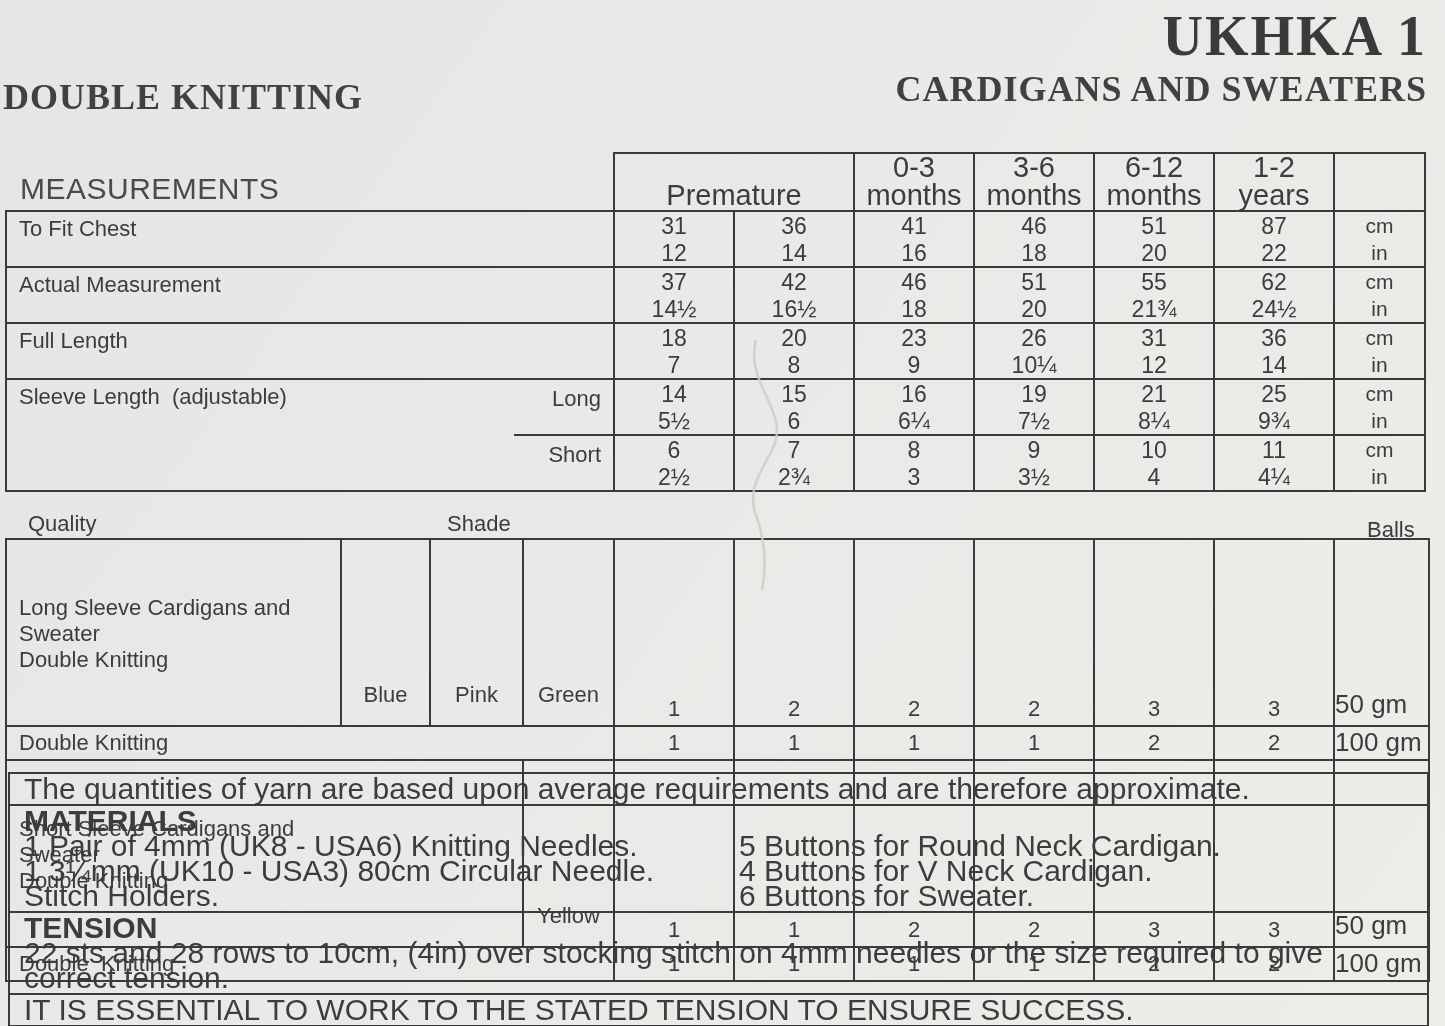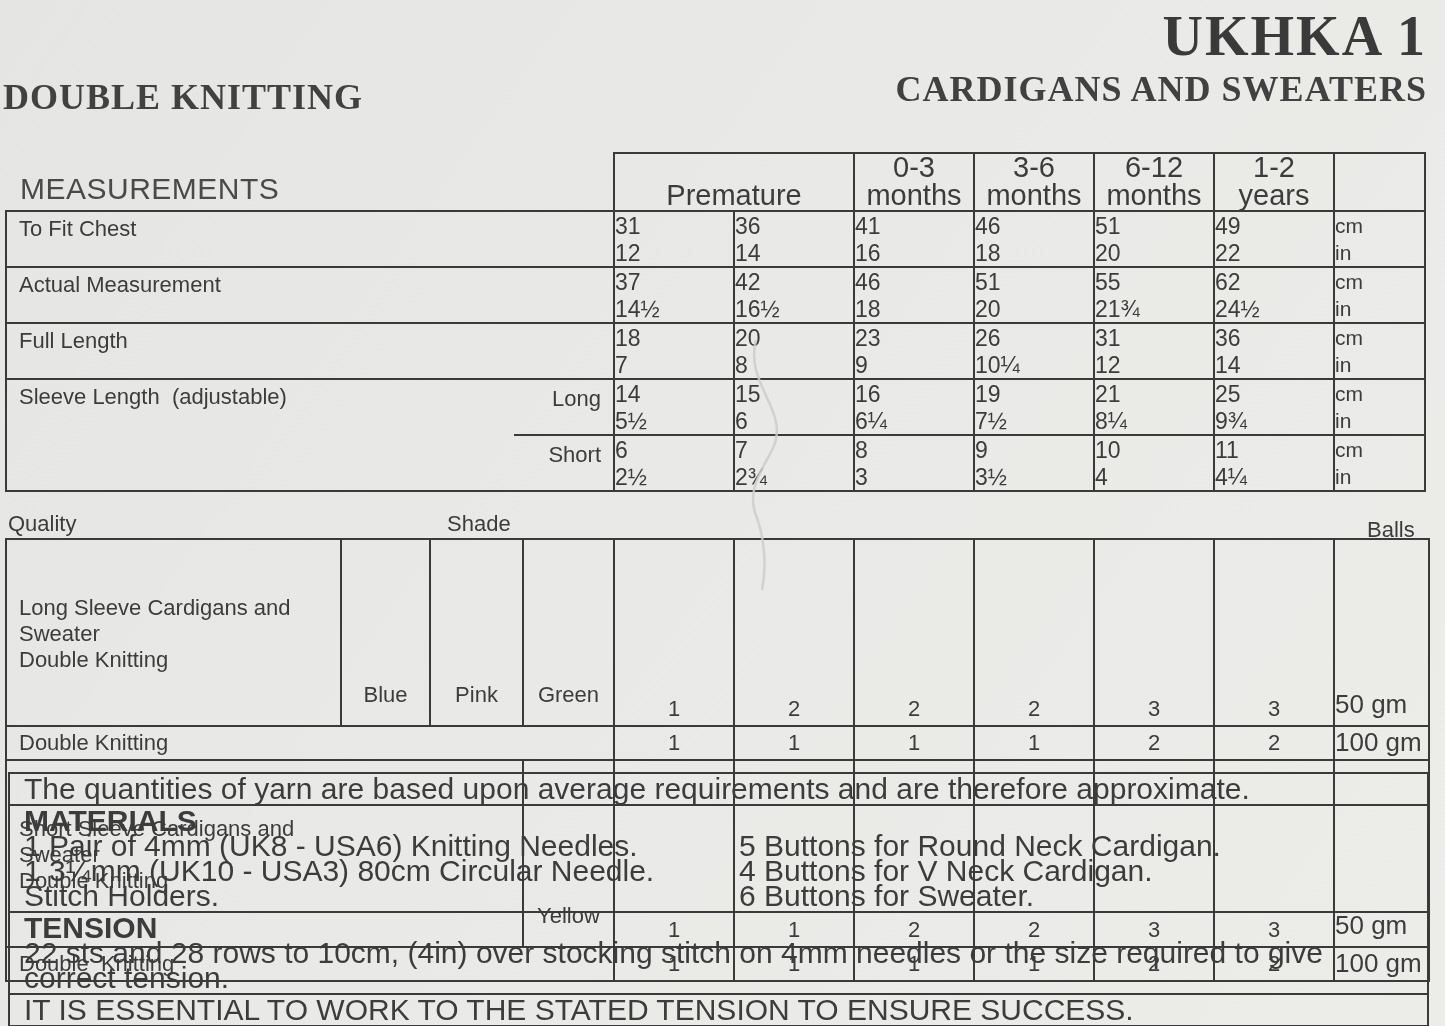--- a/index.html
+++ b/index.html
@@ -21,29 +21,29 @@
   .cell { border:2px solid #3a3a3a; }
   .nob { border:none; }
 
   
   .t1 { position:absolute; left:5px; top:152px; }
   .mtitle { vertical-align:bottom; text-align:left; }
   .mtitle span { display:inline-block; padding:0 0 4px 14px; font-size:30px; letter-spacing:0.5px; color:#4a4a4a; }
   .hdr { text-align:center; vertical-align:bottom; font-size:29px; }
   .hdr div { line-height:26px; padding-bottom:2px; }
   .rlabel { text-align:left; vertical-align:top; padding:4px 0 0 12px; font-size:22px; white-space:pre-wrap; }
-  .val { text-align:left; vertical-align:top; font-size:23px; }
+  .val { text-align:center; vertical-align:top; font-size:23px; }
   .val div { line-height:26px; padding-top:1px; }
   .unit { font-size:21px; }
   .sub { text-align:right; vertical-align:top; padding:6px 12px 0 0; font-size:22px; border-left:hidden; }
   .sleeve-main { border-right:hidden; }
 
   
   .labels-row span { position:absolute; font-size:22px; color:#3c3c3c; }
-  .quality-label { left:8px; top:511px; }
+  .quality-label { left:28px; top:511px; }
   .shade-label { left:447px; top:511px; }
   .balls-label { left:1367px; top:517px; }
   .t2 { position:absolute; left:5px; top:538px; }
   .qlabel { text-align:left; vertical-align:top; padding:3px 0 0 12px; font-size:22px; white-space:pre-wrap; }
   .qlabel div { line-height:26px; }
   .qmid { vertical-align:middle; padding-top:0; }
   .shade { text-align:center; vertical-align:bottom; font-size:22px; padding-bottom:17px; }
   .qv { text-align:center; vertical-align:bottom; font-size:22px; padding-bottom:3px; }
   .qvmid { vertical-align:middle; padding-bottom:1px; }
   .ballsz { text-align:left; vertical-align:bottom; font-size:26px; padding-bottom:5px; }
@@ -123,21 +123,21 @@
           </td>
       <td class="cell val">
             <div>46</div>
             <div>18</div>
           </td>
       <td class="cell val">
             <div>51</div>
             <div>20</div>
           </td>
       <td class="cell val">
-            <div>49</div>
+            <div>87</div>
             <div>22</div>
           </td>
       <td class="cell val unit">
             <div>cm</div>
             <div>in</div>
           </td>
     </tr>
 
     <tr style="height:55px">
       <td colspan="2" class="cell rlabel">Actual Measurement</td>

